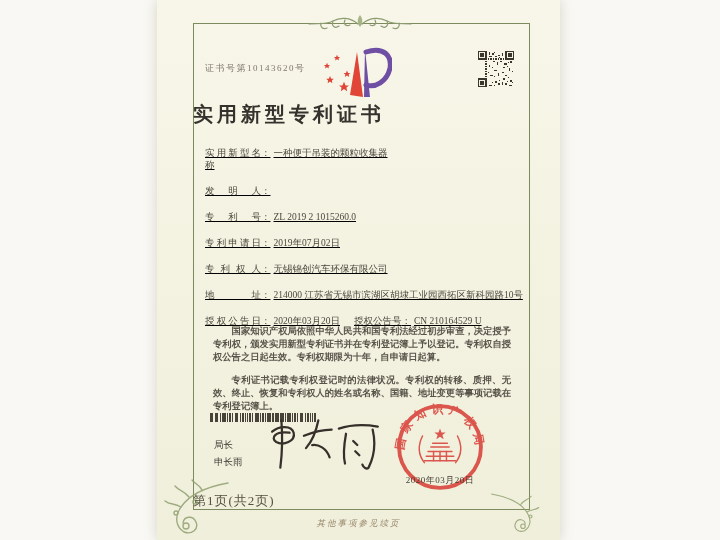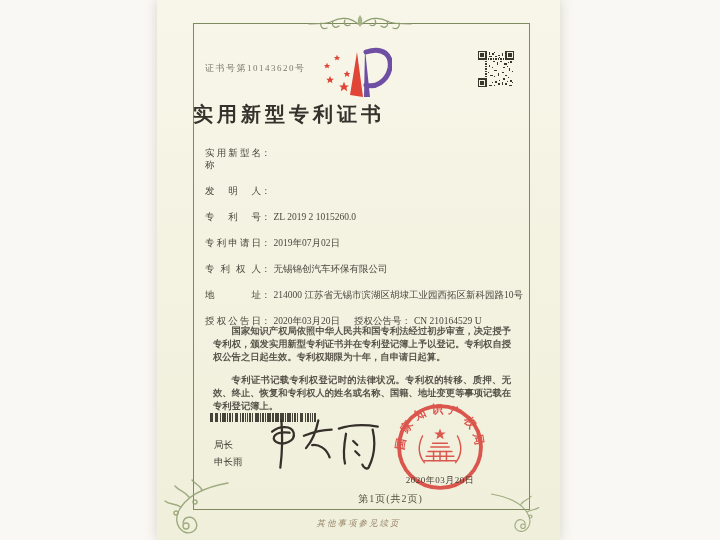--- a/index.html
+++ b/index.html
@@ -8,41 +8,41 @@
   .stage{position:relative;width:720px;height:540px;}
   .paper{position:absolute;left:157px;top:0;width:403px;height:540px;
          background:linear-gradient(180deg,#f7f6e9 0%,#f4f3e2 45%,#f0efdb 100%);
          box-shadow:0 0 12px rgba(130,120,90,.28);}
   .frame{position:absolute;left:36px;top:23px;width:335px;height:485px;
          border:1.5px solid #7d8a5e;}
   .abs{position:absolute;}
   .certno{left:48px;top:62px;font-size:9px;letter-spacing:1.5px;color:#7e786a;}
   .title{left:36px;top:101px;width:337px;font-size:20px;
          font-weight:bold;letter-spacing:4px;color:#34322c;white-space:nowrap;}
-  .fields{left:48px;top:147px;width:318px;}
+  .fields{left:48px;top:147px;width:318px;text-decoration:underline;}
   .row{display:flex;font-size:9.5px;line-height:12px;margin-bottom:14px;color:#4b473d;}
   .row.addr{}
   .lab{width:56px;flex:none;text-align:justify;text-align-last:justify;}
   .colon{flex:none;padding-right:3px;}
   .val{flex:1;}
   .lab2{flex:none;}
   .gap{width:14px;flex:none;}
   .paras{left:46px;top:315px;width:318px;font-size:9.3px;line-height:13px;
          color:#59544a;text-align:justify;}
   .paras p{margin:10px;text-indent:2em;font-weight:bold;}
   .barcode{left:53px;top:413px;width:106px;height:9px;
     background-image:
       repeating-linear-gradient(90deg,#474338 0px,#474338 1px,transparent 1px,transparent 2.5px),
       repeating-linear-gradient(90deg,#474338 0px,#474338 2px,transparent 2px,transparent 6.5px);}
   .director{left:57px;top:437px;font-size:9.5px;color:#3f3b33;line-height:17px;}
   .sig{left:110px;top:416px;}
   .seal{left:237px;top:401px;width:92px;height:92px;opacity:.9;}
   .sealdate{left:226px;top:474px;width:114px;text-align:center;font-size:9px;
             color:#453e33;letter-spacing:.5px;}
-  .page{left:36px;top:492px;width:395px;text-align:center;font-size:10px;
+  .page{left:36px;top:492px;width:395px;text-align:left;font-size:13px;
         color:#55513f;letter-spacing:1px;}
   .footnote{left:0;top:518px;width:403px;text-align:center;font-size:8.5px;
             color:#9a8a6d;letter-spacing:2px;font-style:italic;}
   .flourish{left:148px;top:11px;}
   .orn-bl{left:5px;top:477px;}
   .orn-br{left:330px;top:485px;transform:scaleX(-1);}
   svg{display:block;}
 </style>
 </head>
 <body>
@@ -136,20 +136,21 @@
         </g>
       </svg>
     </span>
 
     <div class="abs title">实用新型专利证书</div>
 
     <div class="abs fields">
       <div class="row">
         <span class="lab">实用新型名称</span>
           <span class="colon">：</span>
+          <span class="val">一种便于吊装的颗粒收集器</span>
       </div>
       <div class="row">
         <span class="lab">发明人</span>
           <span class="colon">：</span>
       </div>
       <div class="row">
         <span class="lab">专利号</span>
           <span class="colon">：</span>
           <span class="val">ZL 2019 2 1015260.0</span>
       </div>

